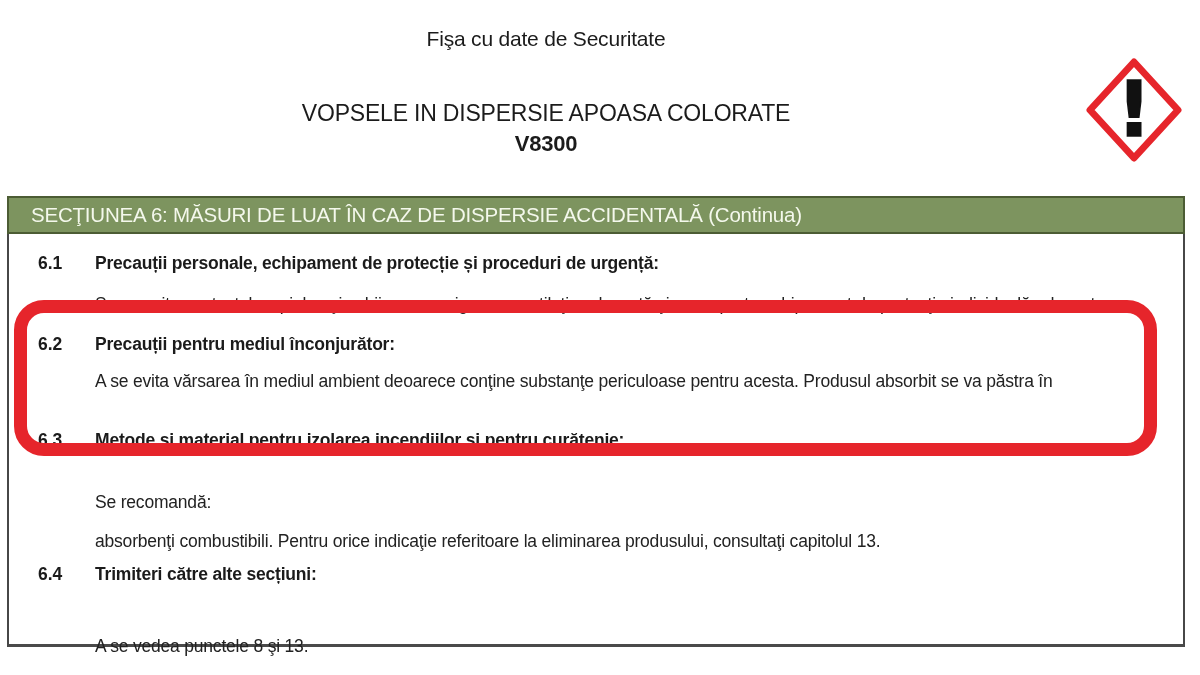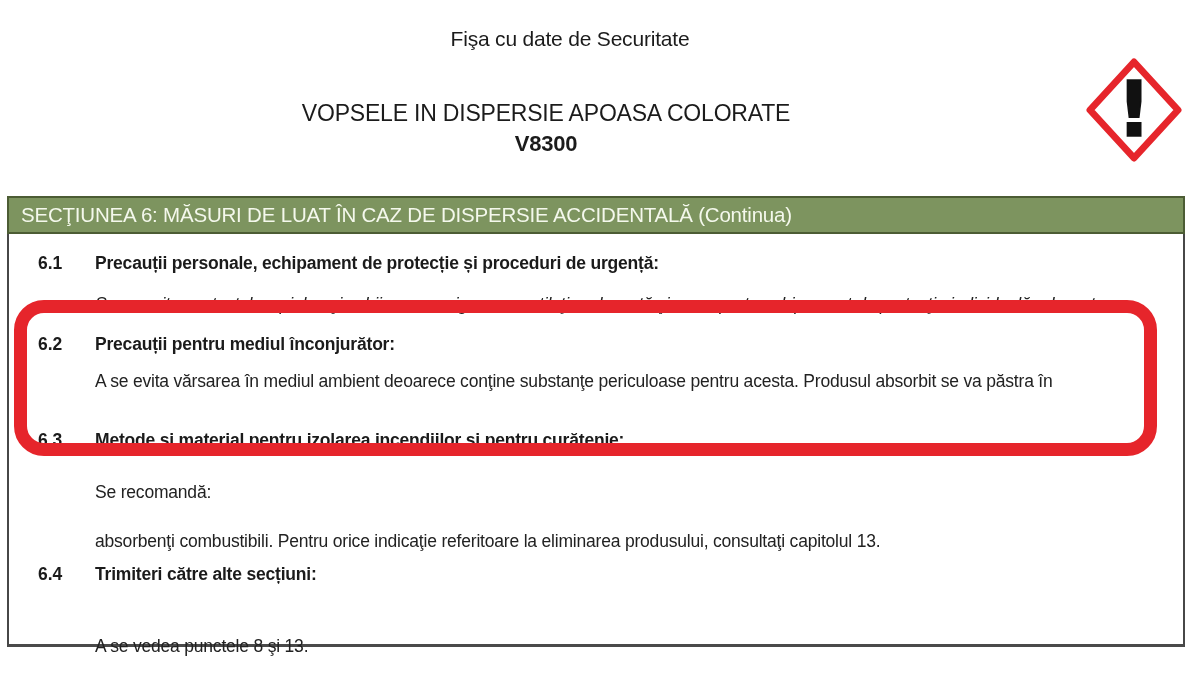--- a/index.html
+++ b/index.html
@@ -2,46 +2,46 @@
 <html><head>
 <meta charset="utf-8">
 <style>
   html,body{margin:0;padding:0;background:#ffffff;}
   .page{
     position:relative;width:1200px;height:675px;background:#ffffff;
     font-family:"Liberation Sans",sans-serif;color:#1b1b1b;overflow:hidden;
   }
   
   .hdr{position:absolute;left:0;width:1092px;text-align:center;letter-spacing:-0.2px;white-space:nowrap;}
-  .t1{top:27px;font-size:21px;margin-left:24px;}
+  .t1{top:27px;font-size:21px;}
   .t2{top:61px;font-size:13.5px;font-weight:bold;}
   .t3{top:100px;font-size:23px;font-weight:normal;}
   .t4{top:131px;font-size:22px;font-weight:bold;}
   
   .picto{position:absolute;left:1086px;top:58px;width:96px;height:104px;}
   
   .section-bar{
     position:absolute;left:7px;top:196px;width:1178px;height:38px;box-sizing:border-box;
-    background:#7d945f;border:2px solid #4c5c34;display:flex;align-items:center;padding-left:12px;
+    background:#7d945f;border:2px solid #4c5c34;display:flex;align-items:center;padding-left:22px;
   }
   .section-bar .lbl{color:#f4f8ec;font-size:20.5px;letter-spacing:-0.2px;white-space:nowrap;}
   
   .content{
     position:absolute;left:7px;top:234px;width:1178px;height:413px;box-sizing:border-box;
     border-left:2px solid #474747;border-right:2px solid #474747;border-bottom:3px solid #4a4a4a;
     background:#ffffff;
   }
   
   .num{position:absolute;left:38px;font-weight:bold;font-size:17.5px;white-space:nowrap;z-index:2;}
   .heading{position:absolute;left:95px;font-weight:bold;font-size:17.5px;letter-spacing:-0.2px;white-space:nowrap;z-index:2;}
   .bodyline{position:absolute;left:95px;font-size:17.5px;color:#222222;letter-spacing:-0.2px;white-space:nowrap;z-index:2;}
-  .clip{width:1000px;height:22px;overflow:hidden;font-style:italic;}
+  .clip{width:1000px;height:22px;overflow:hidden;}
   .y61{top:253px}.yob{top:294px}
   .y62{top:334px}.y62a{top:371px}.y62b{top:397px}
-  .y63{top:430px}.y63i{top:482px}.y63a{top:505px}.y63b{top:531px}
+  .y63{top:430px}.y63i{top:492px}.y63a{top:505px}.y63b{top:531px}
   .y64{top:564px}.y64a{top:636px}
   
   .highlight{
     position:absolute;left:14px;top:300px;width:1143px;height:156px;box-sizing:border-box;
     border:13px solid #e6252b;border-radius:30px;z-index:6;pointer-events:none;
   }
 </style>
 </head>
 <body>
 

